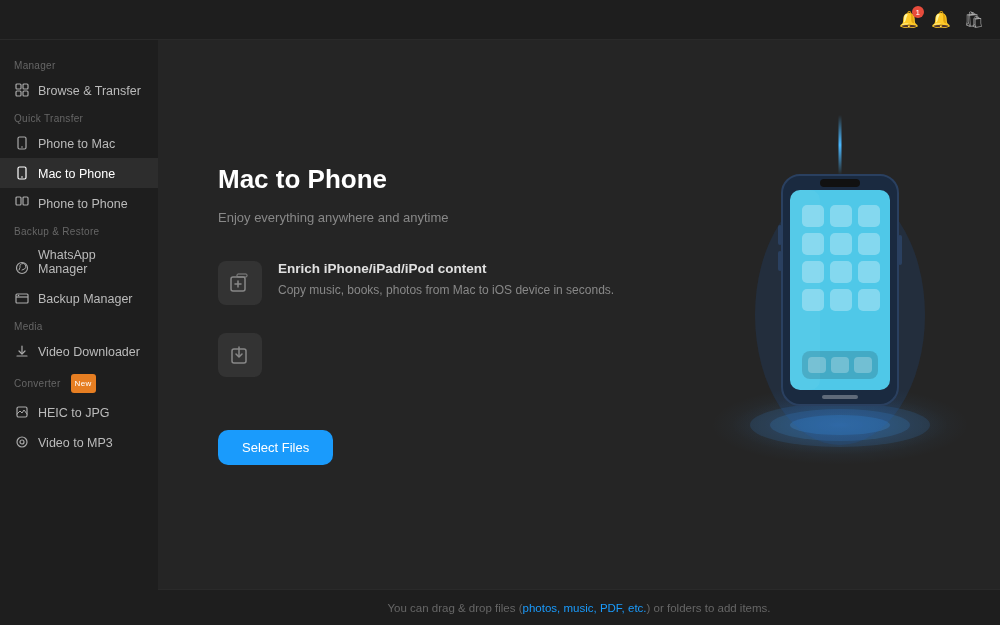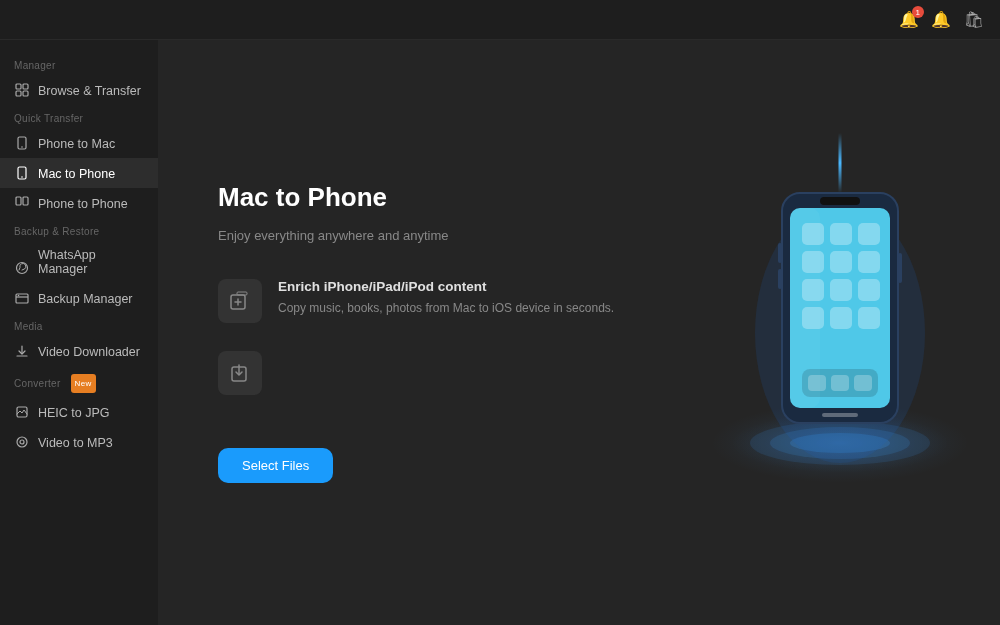--- a/index.html
+++ b/index.html
@@ -448,15 +448,20 @@
             <rect x="50" y="35" width="30" height="200" rx="10" fill="rgba(255,255,255,0.04)"></rect>
           </svg>
         </div>
 
         <div class="glow-ring glow-ring-1"></div>
         <div class="glow-ring glow-ring-2"></div>
       </div>
 
     </div>
 
+    <div class="bottom-bar">
+      <span>
+        <span>You can drag &amp; drop files (</span><a href="#">photos, music, PDF, etc.</a><span>) or folders to add items.</span>
+      </span>
+    </div>
   </div>
 
 </div>
 
 </body></html>

